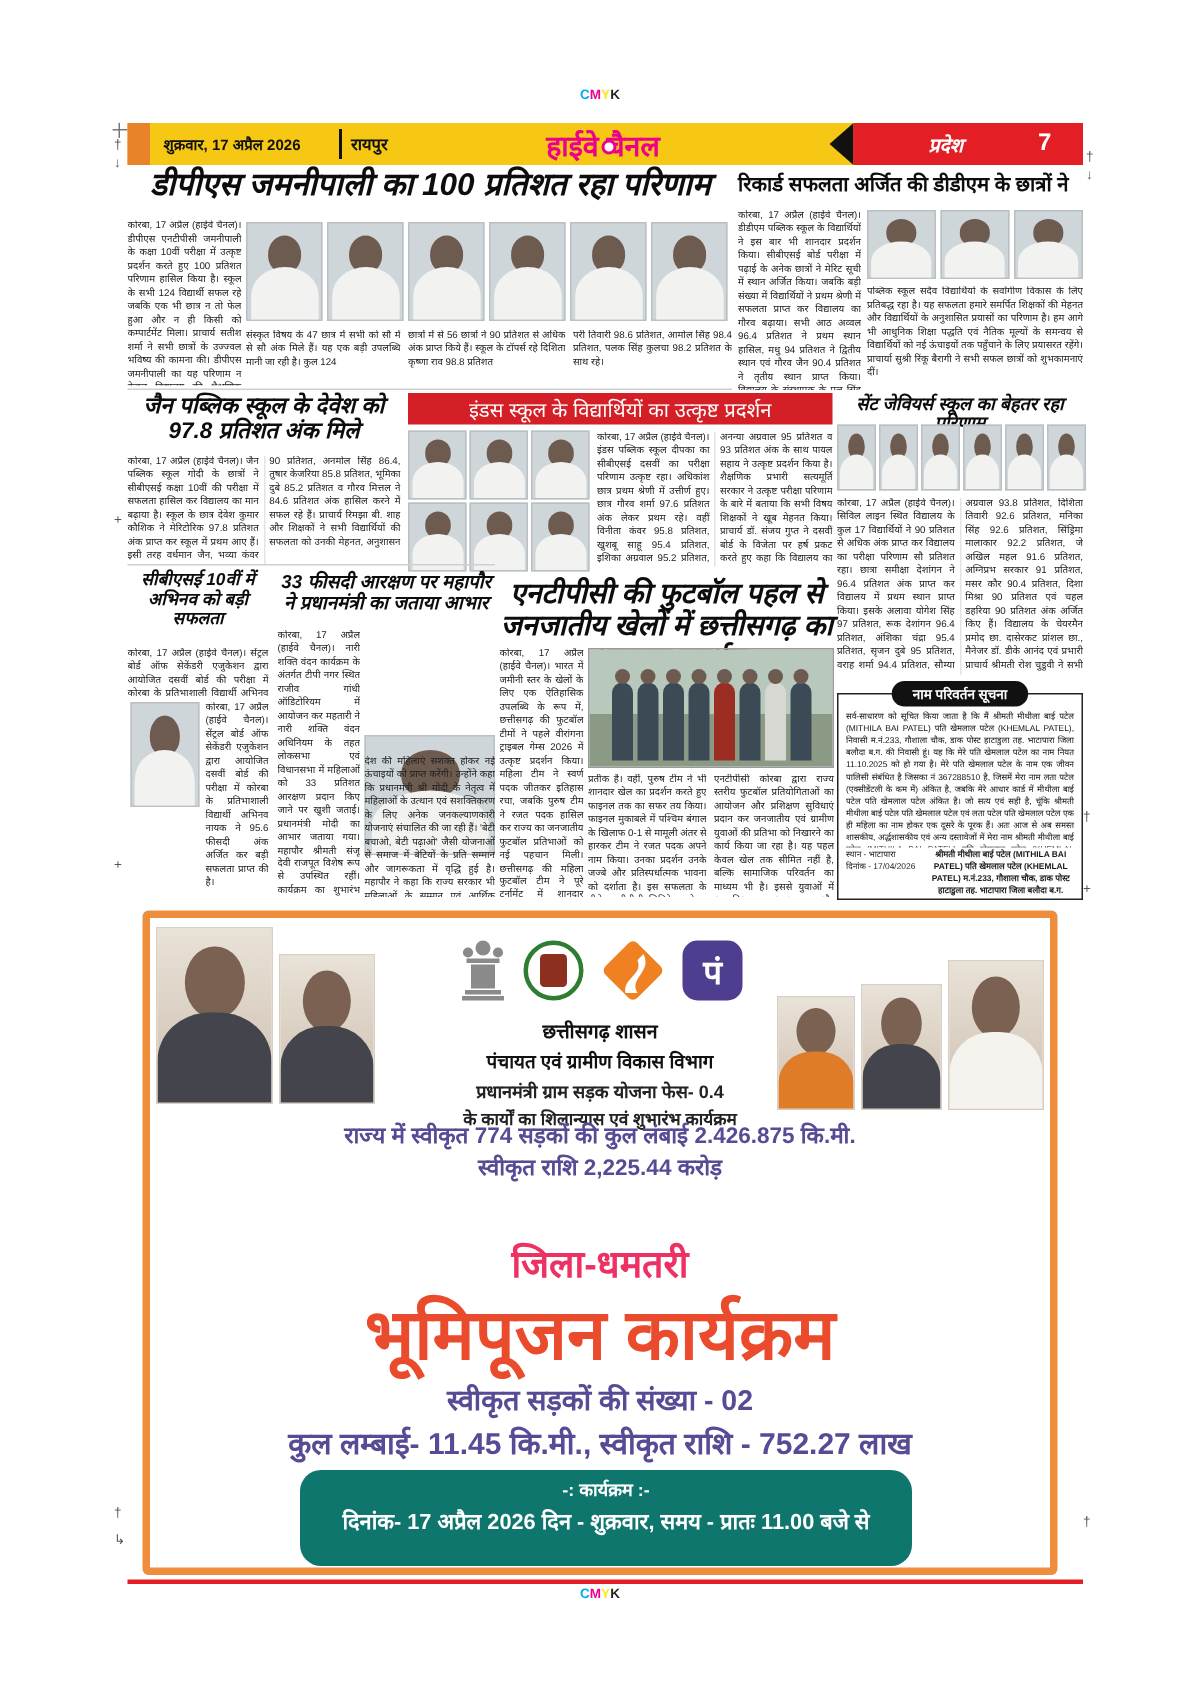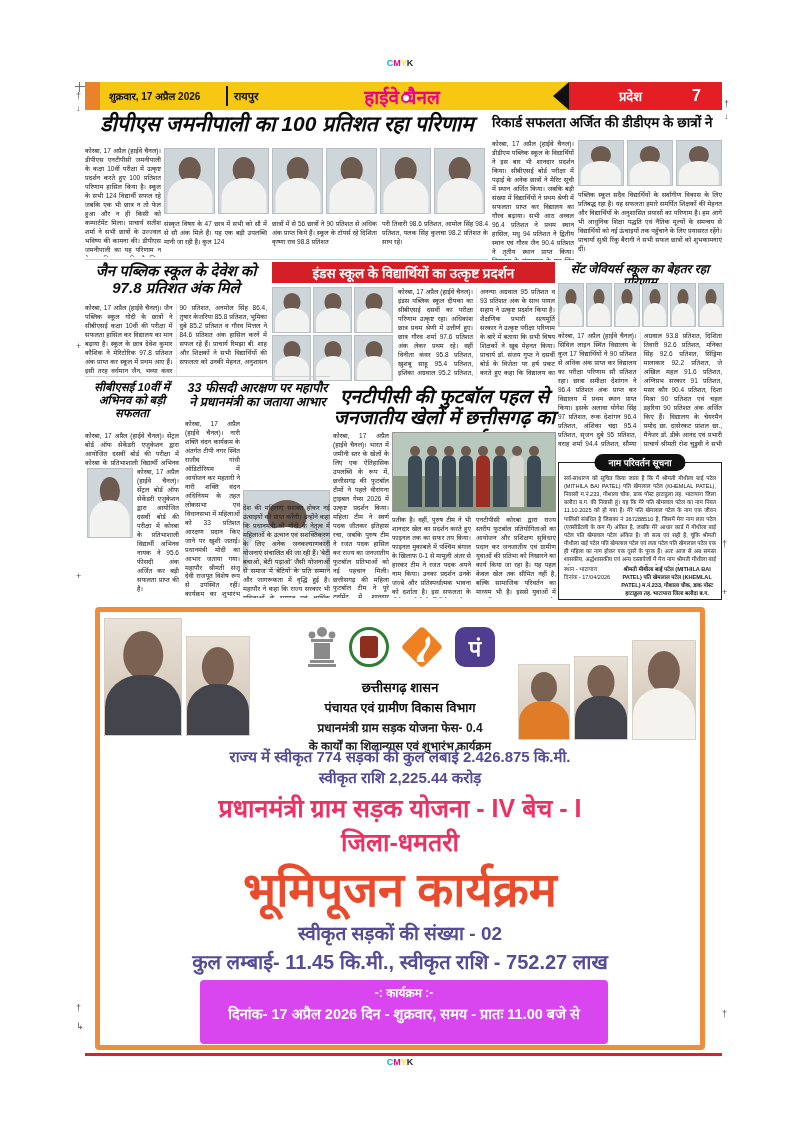--- a/index.html
+++ b/index.html
@@ -18,28 +18,28 @@
   
   .mastbar{position:absolute;left:85px;top:82px;width:637px;height:28px;background:#F6C713;display:flex;align-items:center;}
   .mast-orange{position:absolute;left:0;top:0;width:15px;height:28px;background:#E8832A;}
   .mast-date{position:absolute;left:24px;top:7px;font-size:10px;font-weight:bold;color:#111;}
   .mast-div{position:absolute;left:141px;top:4px;width:1.5px;height:20px;background:#111;}
   .mast-city{position:absolute;left:149px;top:6px;font-size:11px;font-weight:bold;color:#111;}
   .mast-title{position:absolute;left:237px;top:2px;width:160px;text-align:center;font-size:19px;font-weight:900;color:#EC008C;}
   .mast-logo{position:absolute;left:316px;top:11px;width:10px;height:10px;border-radius:50%;background:#fff;border:2px solid #EC008C;}
   .mast-chev{position:absolute;left:468px;top:0;width:0;height:0;border-top:14px solid transparent;border-bottom:14px solid transparent;border-right:16px solid #111;}
   .mast-red{position:absolute;left:484px;top:0;width:153px;height:28px;background:#E31E24;color:#fff;display:flex;align-items:center;}
-  .mast-section{flex:1;text-align:center;font-size:13px;font-weight:bold;}
+  .mast-section{flex:1;text-align:center;font-size:13px;font-weight:bold;font-style:italic;}
   .mast-page{width:30px;text-align:left;font-size:16px;font-weight:900;}
 
   
   .hl{font-weight:900;color:#0d0d0d;line-height:1.12;}
   .abs{position:absolute;}
   .ctr{text-align:center;font-style:italic;}
-  .redband{background:#D51F26;color:#fff;display:flex;align-items:center;justify-content:center;font-weight:700;}
+  .redband{background:#D51F26;color:#fff;display:flex;align-items:center;justify-content:center;font-weight:400;}
 
   
   .bt{font-size:6.5px;line-height:1.38;text-align:justify;color:#222;overflow:hidden;}
   .cols2{column-count:2;column-gap:7px;column-rule:1px solid #e4e4e4;}
 
   
   .ph{position:relative;background:#cfd6da;overflow:hidden;border:1px solid #b9bfc3;}
   .ph::before{content:"";position:absolute;left:50%;top:12%;width:46%;height:40%;transform:translateX(-50%);
               background:#6e5b50;border-radius:50% 50% 46% 46%;}
   .ph::after{content:"";position:absolute;left:50%;top:46%;width:92%;height:60%;transform:translateX(-50%);
@@ -70,21 +70,21 @@
   .ad-photo::after{content:"";position:absolute;left:50%;top:48%;width:100%;height:60%;transform:translateX(-50%);
                    background:#44444c;border-radius:46% 46% 0 0;}
   .ad-photo.saffron::after{background:#e07b28;}
   .ad-photo.white::after{background:#f5f3ee;}
   .ad-center{position:absolute;left:150px;top:6px;width:300px;text-align:center;}
   .logo-row{display:flex;justify-content:center;align-items:center;gap:10px;height:58px;}
   .adline{position:absolute;left:0;width:600px;text-align:center;}
   .purple{color:#574B95;font-weight:900;}
   .pink{color:#ED3163;font-weight:900;}
   .bigred{color:#EB4B2D;font-weight:900;}
-  .progbox{position:absolute;left:100px;top:368px;width:408px;height:64px;background:#d946ef;border-radius:4px;
+  .progbox{position:absolute;left:100px;top:368px;width:408px;height:64px;background:#0f766e;border-radius:14px;
            color:#fff;text-align:center;font-weight:900;}
   .pamp{width:40px;height:40px;border-radius:10px;background:#4F3D8F;color:#fff;font-size:22px;font-weight:900;
         display:flex;align-items:center;justify-content:center;}
   .cg-logo{width:40px;height:40px;border-radius:50%;border:3px solid #2e7d32;position:relative;background:#fff;}
   .cg-logo::before{content:"";position:absolute;left:50%;top:50%;width:18px;height:22px;transform:translate(-50%,-50%);
                    background:#8d2f1f;border-radius:3px;}
   .redline{position:absolute;left:85px;top:1053px;width:637px;height:3px;background:#E31E24;}
 </style>
 </head>
 <body>
@@ -242,21 +242,20 @@
         <div class="pamp" data-name="pamp-logo-icon">पं</div>
       </div>
       <div style="font-size:13px;font-weight:900;color:#111;margin-top:2px" data-name="ad-govt-line">छत्तीसगढ़ शासन</div>
       <div style="font-size:12.5px;font-weight:900;color:#111;margin-top:3px" data-name="ad-dept-line">पंचायत एवं ग्रामीण विकास विभाग</div>
       <div style="font-size:12px;font-weight:bold;color:#222;margin-top:3px" data-name="ad-scheme-line">प्रधानमंत्री ग्राम सड़क योजना फेस- 0.4</div>
       <div style="font-size:11.5px;font-weight:bold;color:#222;margin-top:2px" data-name="ad-event-line">के कार्यों का शिलान्यास एवं शुभारंभ कार्यक्रम</div>
     </div>
 
     <div class="adline purple" style="top:134px;font-size:15px" data-name="ad-state-line1">राज्य में स्वीकृत 774 सड़कों की कुल लंबाई 2.426.875 कि.मी.</div>
     <div class="adline purple" style="top:155px;font-size:15px" data-name="ad-state-line2">स्वीकृत राशि 2,225.44 करोड़</div>
-    <div class="adline pink" style="top:178px;font-size:25px" data-name="ad-batch-line">प्रधानमंत्री ग्राम सड़क योजना - IV बेच - I</div>
     <div class="adline bigred" style="top:244px;font-size:47px" data-name="ad-main-title">भूमिपूजन कार्यक्रम</div>
     <div class="adline pink" style="top:212px;font-size:25px" data-name="ad-district-line">जिला-धमतरी</div>
     <div class="adline purple" style="top:308px;font-size:19px" data-name="ad-roads-count">स्वीकृत सड़कों की संख्या - 02</div>
     <div class="adline purple" style="top:336px;font-size:20px" data-name="ad-length-line">कुल लम्बाई- 11.45 कि.मी., स्वीकृत राशि - 752.27 लाख</div>
 
     <div class="progbox" data-name="program-box">
       <div style="font-size:12px;margin-top:4px" data-name="program-label">-: कार्यक्रम :-</div>
       <div style="font-size:14.5px;margin-top:2px" data-name="program-line1">दिनांक- 17 अप्रैल 2026 दिन - शुक्रवार, समय - प्रातः 11.00 बजे से</div>
     </div>
   </div>

